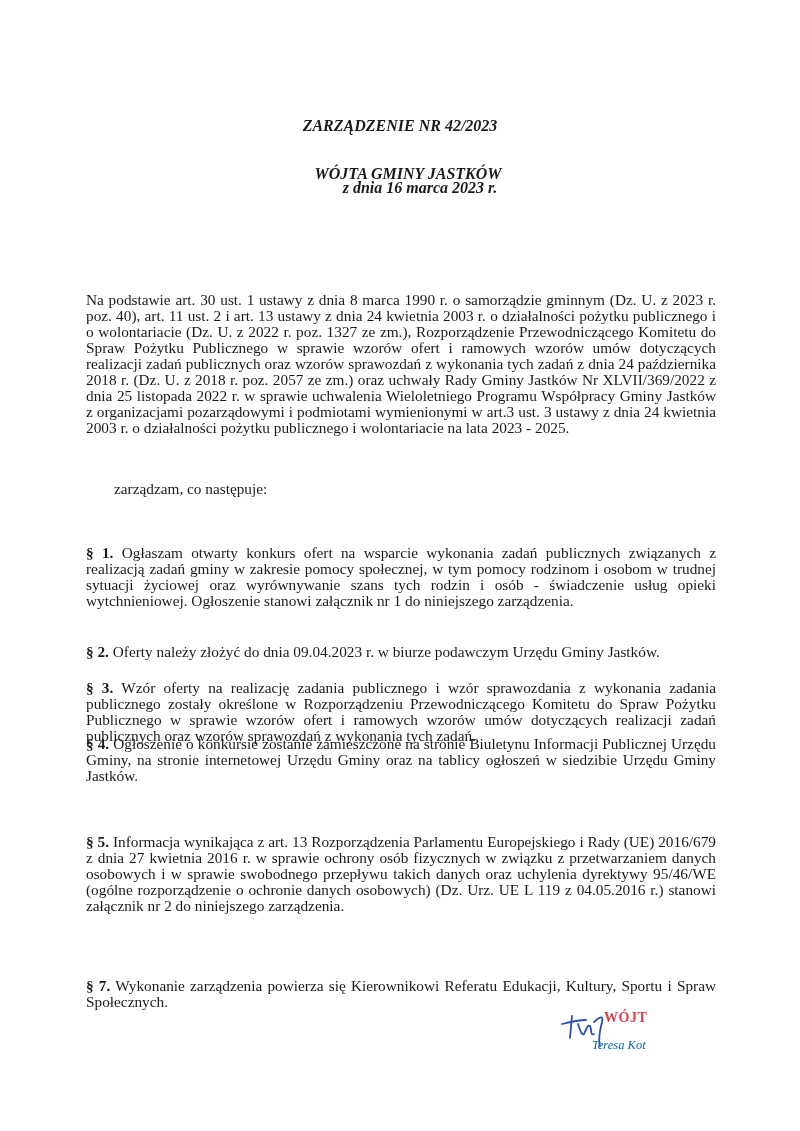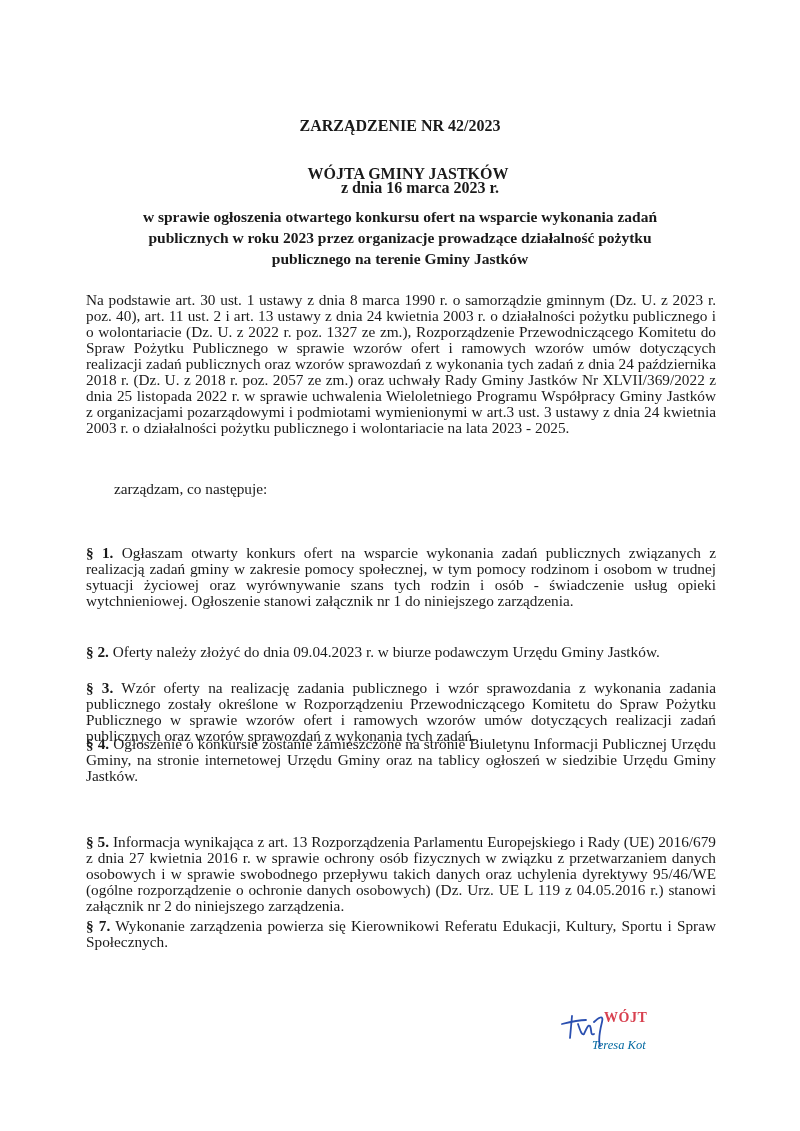--- a/index.html
+++ b/index.html
@@ -1,21 +1,21 @@
 <!DOCTYPE html>
 <html><head>
   <meta charset="utf-8">
   <style>
     html, body { margin: 0; padding: 0; background: #ffffff; }
     body {
       width: 800px; height: 1131px; position: relative; overflow: hidden;
       font-family: "Liberation Serif", serif; color: #1a1a1a;
     }
     .page { position: absolute; left: 0; top: 0; width: 800px; height: 1131px; }
-    .center { position: absolute; left: 0; width: 800px; text-align: center; font-weight: bold; font-size: 16px; }
+    .center { position: absolute; left: 0; width: 800px; text-align: center; font-weight: bold; font-size: 16px; font-style: italic; }
     .subject {
       position: absolute; left: 130px; width: 540px; text-align: center;
       font-weight: bold; font-size: 15.5px; line-height: 21px; top: 206px;
     }
     .body-text {
       position: absolute; left: 86px; width: 630px; font-size: 15.3px; line-height: 16px;
       text-align: justify;
     }
     .body-text .par { font-weight: bold; }
     .signature {
@@ -33,21 +33,20 @@
   </style>
 </head>
 <body>
 
 <div class="page">
 
   <div class="center" style="top:117px;">ZARZĄDZENIE NR 42/2023</div>
   <div class="center" style="top:165px;padding-left:8px;">WÓJTA GMINY JASTKÓW</div>
   <div class="center" style="top:179px;padding-left:20px;">z dnia 16 marca 2023 r.</div>
 
-  <div class="subject">w sprawie ogłoszenia otwartego konkursu ofert na wsparcie wykonania zadań publicznych w roku 2023 przez organizacje prowadzące działalność pożytku publicznego na terenie Gminy Jastków</div>
 
   <div class="body-text" style="top:292px;">Na podstawie art. 30 ust. 1 ustawy z dnia 8 marca 1990 r. o samorządzie gminnym (Dz. U. z 2023 r. poz. 40), art. 11 ust. 2 i art. 13 ustawy z dnia 24 kwietnia 2003 r. o działalności pożytku publicznego i o wolontariacie (Dz. U. z 2022 r. poz. 1327 ze zm.), Rozporządzenie Przewodniczącego Komitetu do Spraw Pożytku Publicznego w sprawie wzorów ofert i ramowych wzorów umów dotyczących realizacji zadań publicznych oraz wzorów sprawozdań z wykonania tych zadań z dnia 24 października 2018 r. (Dz. U. z 2018 r. poz. 2057 ze zm.) oraz uchwały Rady Gminy Jastków Nr XLVII/369/2022 z dnia 25 listopada 2022 r. w sprawie uchwalenia Wieloletniego Programu Współpracy Gminy Jastków z organizacjami pozarządowymi i podmiotami wymienionymi w art.3 ust. 3 ustawy z dnia 24 kwietnia 2003 r. o działalności pożytku publicznego i wolontariacie na lata 2023 - 2025.</div>
 
   <div class="body-text" style="top:481px;margin-left:28px;">zarządzam, co następuje:</div>
 
   <div class="body-text" style="top:545px;">
     <span class="par">§ 1.</span>
     <span>Ogłaszam otwarty konkurs ofert na wsparcie wykonania zadań publicznych związanych z realizacją zadań gminy w zakresie pomocy społecznej, w tym pomocy rodzinom i osobom w trudnej sytuacji życiowej oraz wyrównywanie szans tych rodzin i osób - świadczenie usług opieki wytchnieniowej. Ogłoszenie stanowi załącznik nr 1 do niniejszego zarządzenia.</span>
   </div>
 
@@ -64,21 +63,21 @@
   <div class="body-text" style="top:736px;">
     <span class="par">§ 4.</span>
     <span>Ogłoszenie o konkursie zostanie zamieszczone na stronie Biuletynu Informacji Publicznej Urzędu Gminy, na stronie internetowej Urzędu Gminy oraz na tablicy ogłoszeń w siedzibie Urzędu Gminy Jastków.</span>
   </div>
 
   <div class="body-text" style="top:834px;">
     <span class="par">§ 5.</span>
     <span>Informacja wynikająca z art. 13 Rozporządzenia Parlamentu Europejskiego i Rady (UE) 2016/679 z dnia 27 kwietnia 2016 r. w sprawie ochrony osób fizycznych w związku z przetwarzaniem danych osobowych i w sprawie swobodnego przepływu takich danych oraz uchylenia dyrektywy 95/46/WE (ogólne rozporządzenie o ochronie danych osobowych) (Dz. Urz. UE L 119 z 04.05.2016 r.) stanowi załącznik nr 2 do niniejszego zarządzenia.</span>
   </div>
 
-  <div class="body-text" style="top:918px;">
+  <div class="body-text" style="top:978px;">
     <span class="par">§ 7.</span>
     <span>Wykonanie zarządzenia powierza się Kierownikowi Referatu Edukacji, Kultury, Sportu i Spraw Społecznych.</span>
   </div>
 
 
   <div class="signature">
     <div class="sig-title">WÓJT</div>
     <svg class="sig-scribble" width="70" height="40" viewBox="0 0 70 40">
       <path d="M2 16 C10 14, 18 12, 26 12 M12 8 L10 30 M18 16 C20 22, 22 28, 24 26 C26 22, 28 16, 30 18 C32 22, 30 28, 34 26 M34 14 C38 10, 44 6, 42 14 C40 22, 38 32, 40 38" fill="none" stroke="#2a4fb0" stroke-width="1.8" stroke-linecap="round"></path>
     </svg>

